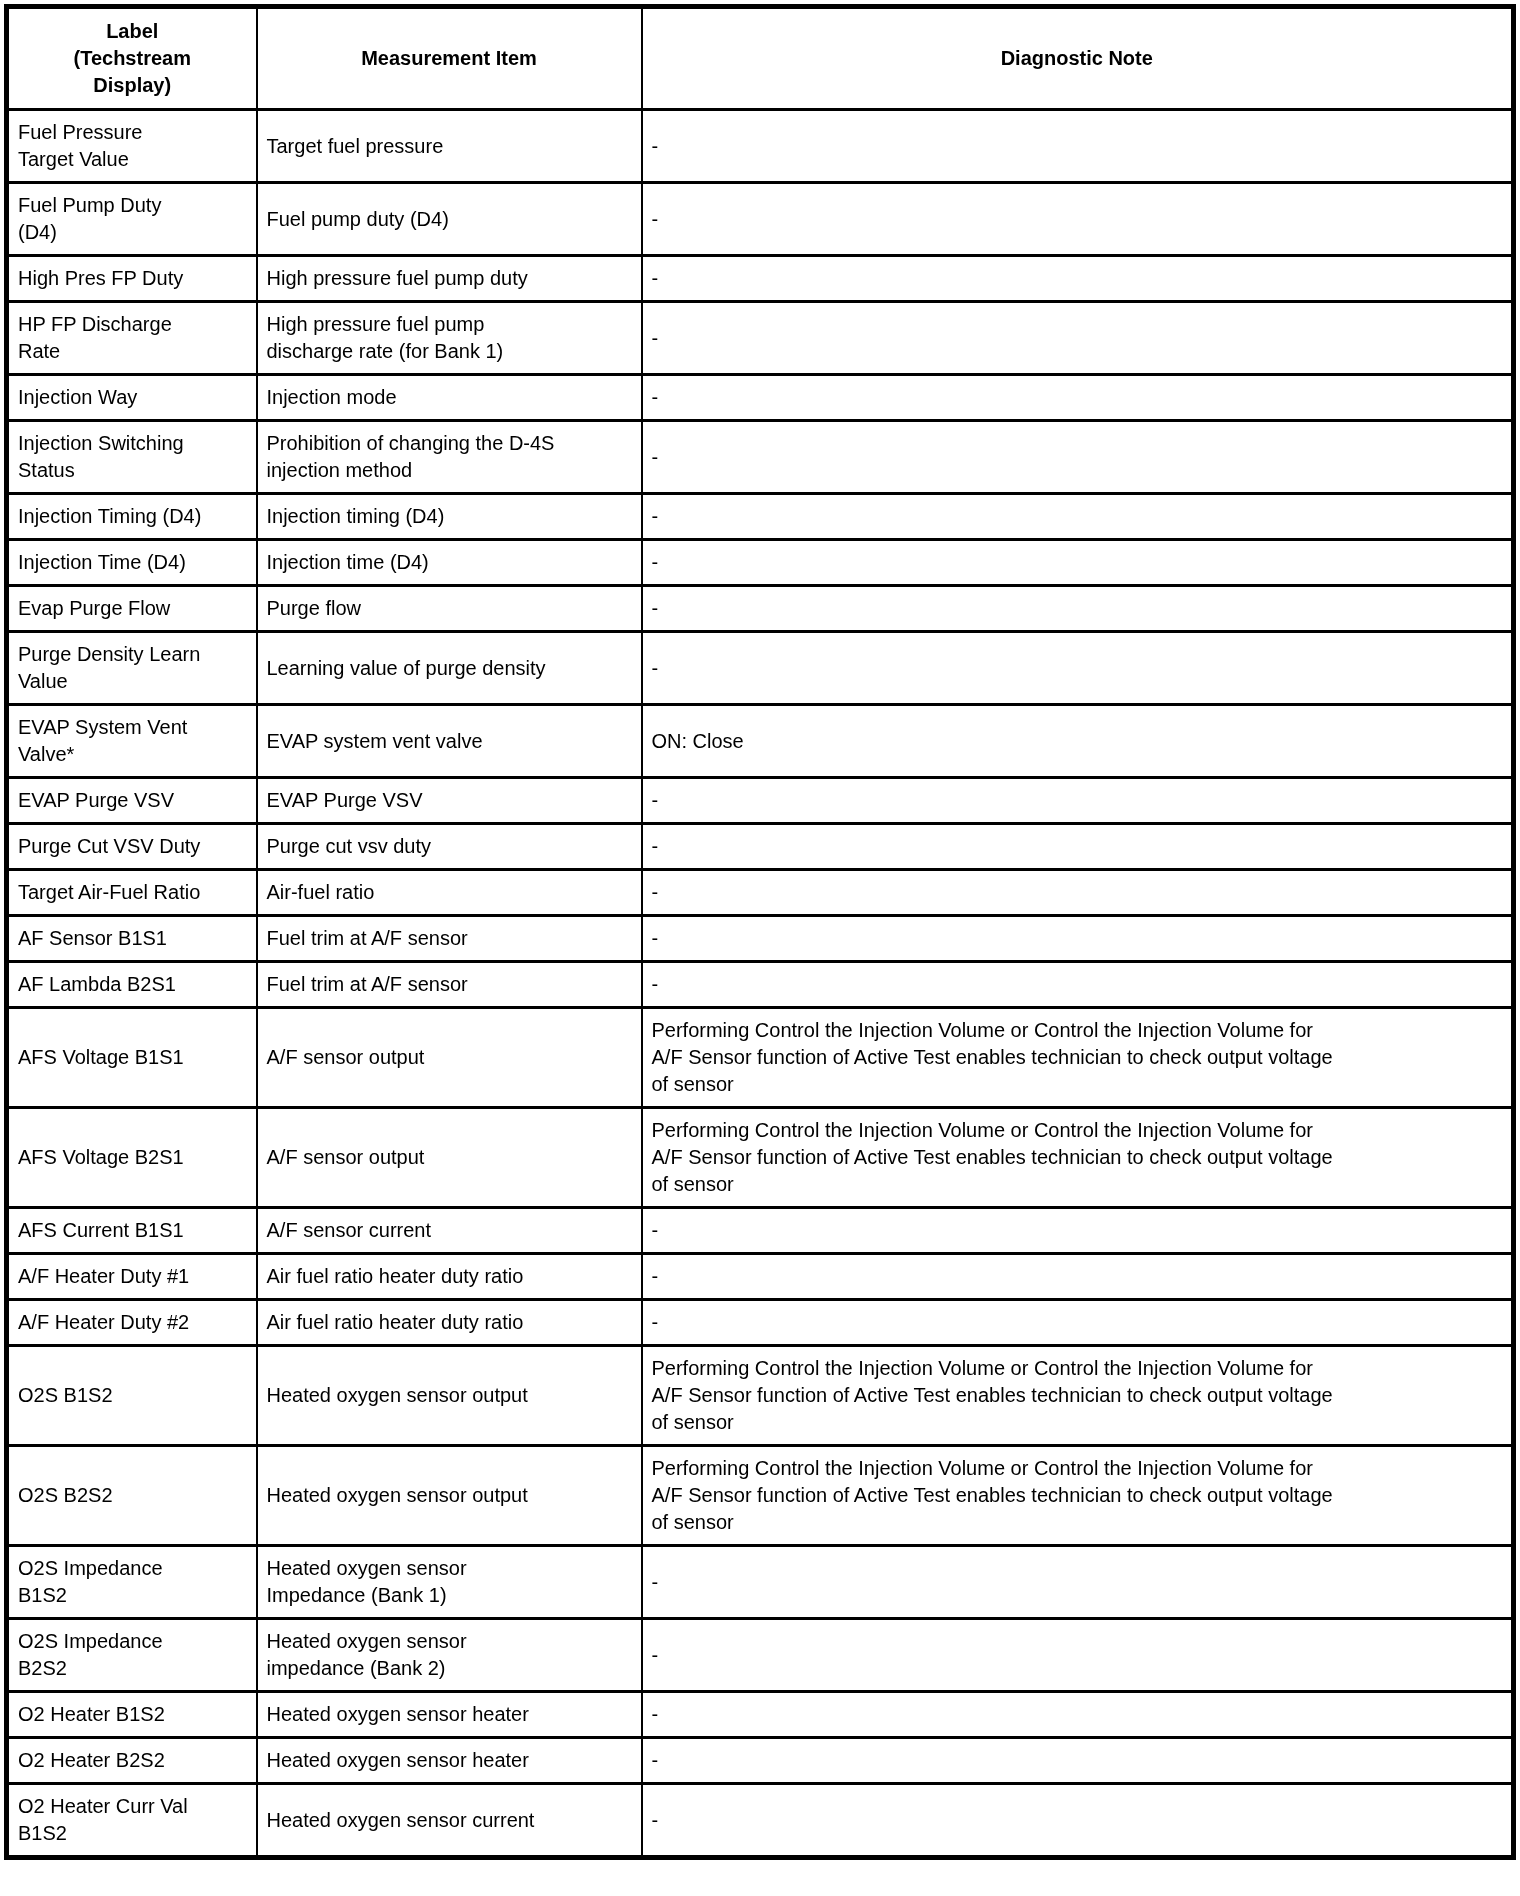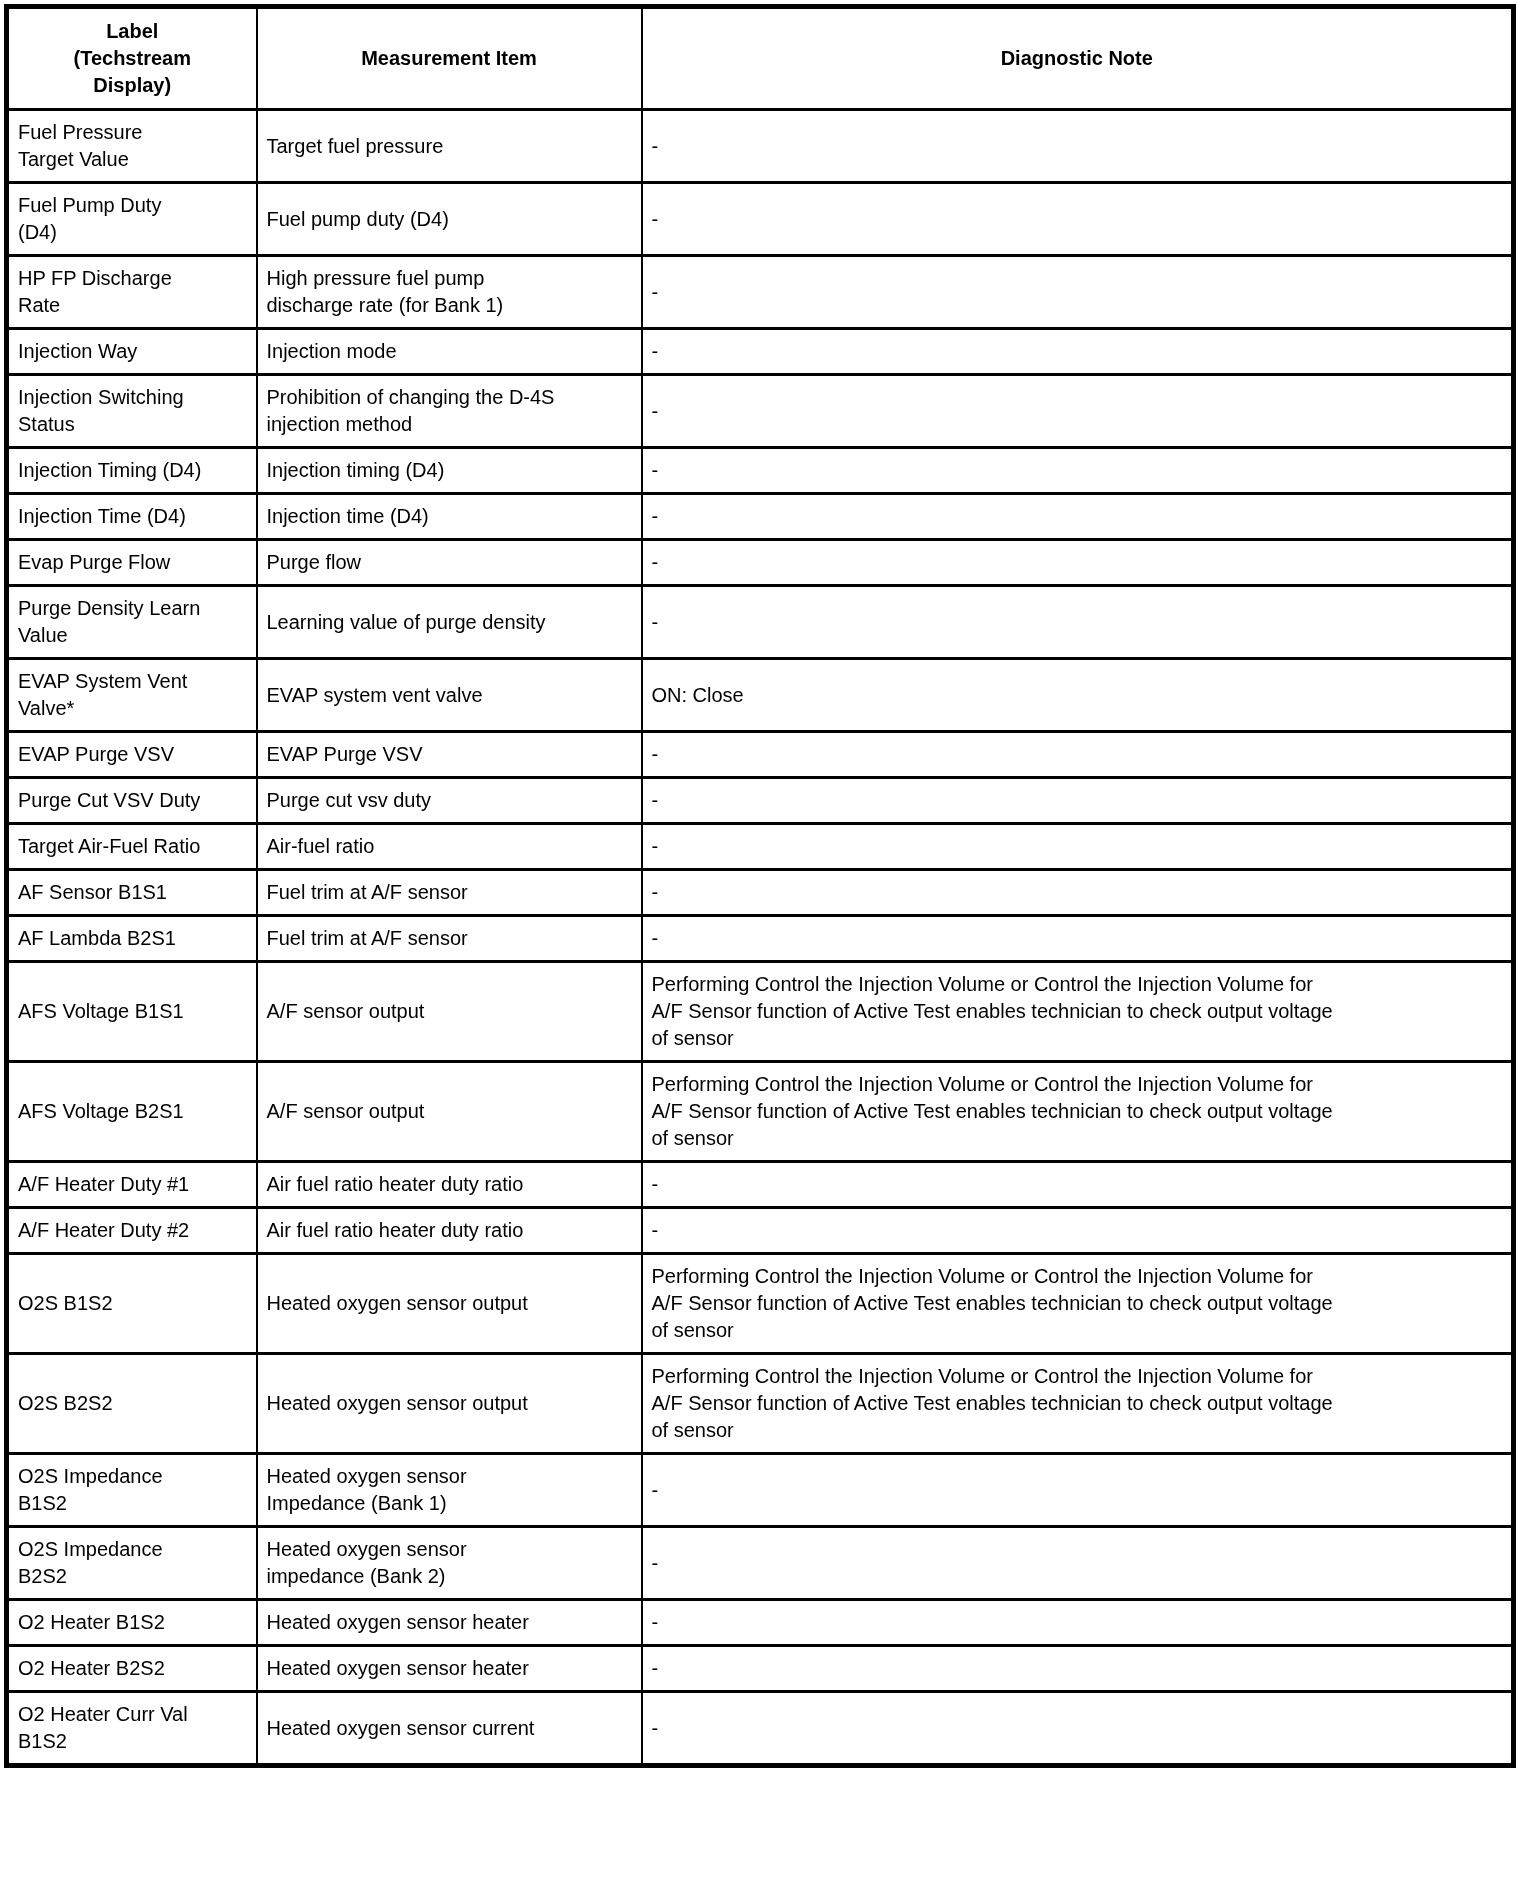--- a/index.html
+++ b/index.html
@@ -73,20 +73,25 @@
           <td>Target fuel pressure</td>
           <td>-</td>
         </tr>
         <tr>
           <td>Fuel Pump Duty
 (D4)</td>
           <td>Fuel pump duty (D4)</td>
           <td>-</td>
         </tr>
         <tr>
+          <td>High Pres FP Duty</td>
+          <td>High pressure fuel pump duty</td>
+          <td>-</td>
+        </tr>
+        <tr>
           <td>HP FP Discharge
 Rate</td>
           <td>High pressure fuel pump
 discharge rate (for Bank 1)</td>
           <td>-</td>
         </tr>
         <tr>
           <td>Injection Way</td>
           <td>Injection mode</td>
           <td>-</td>
@@ -156,20 +161,25 @@
           <td>Performing Control the Injection Volume or Control the Injection Volume for
 A/F Sensor function of Active Test enables technician to check output voltage
 of sensor</td>
         </tr>
         <tr>
           <td>AFS Voltage B2S1</td>
           <td>A/F sensor output</td>
           <td>Performing Control the Injection Volume or Control the Injection Volume for
 A/F Sensor function of Active Test enables technician to check output voltage
 of sensor</td>
+        </tr>
+        <tr>
+          <td>AFS Current B1S1</td>
+          <td>A/F sensor current</td>
+          <td>-</td>
         </tr>
         <tr>
           <td>A/F Heater Duty #1</td>
           <td>Air fuel ratio heater duty ratio</td>
           <td>-</td>
         </tr>
         <tr>
           <td>A/F Heater Duty #2</td>
           <td>Air fuel ratio heater duty ratio</td>
           <td>-</td>

